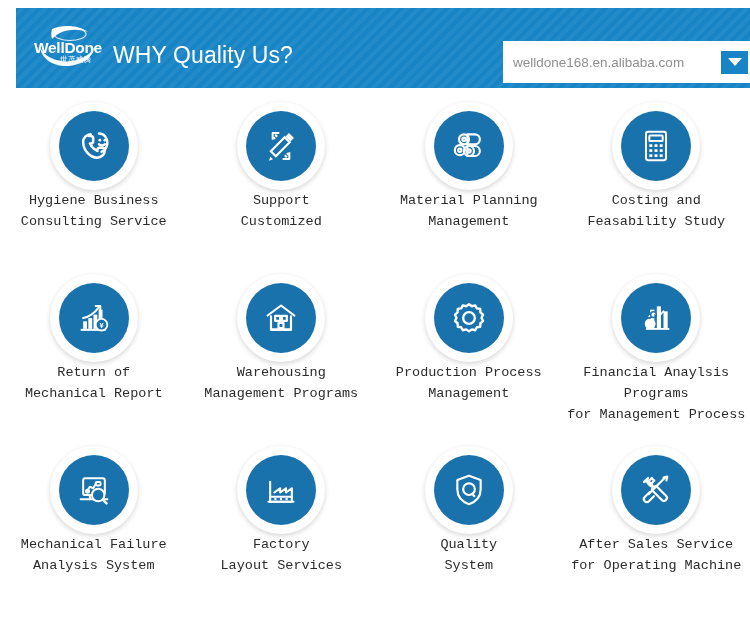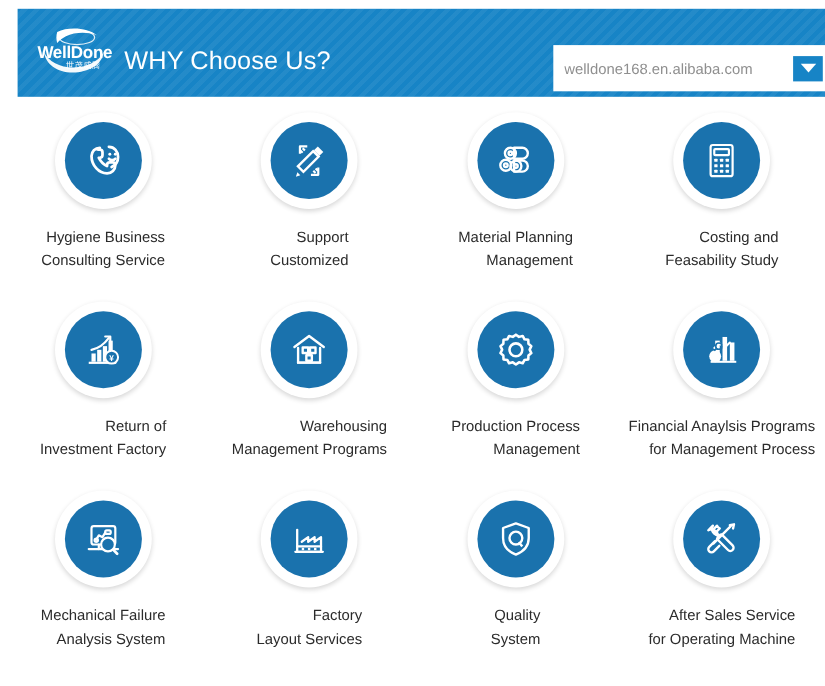--- a/index.html
+++ b/index.html
@@ -137,26 +137,25 @@
     height: 70px;
     border-radius: 50%;
     background: #1a72ad;
     display: flex;
     align-items: center;
     justify-content: center;
   }
   .disc svg { display: block; }
 
   .caption {
-    margin-top: 15px;
-    text-align: right;
+    text-align: center;
     font-size: 13.5px;
     line-height: 21px;
     color: #2b2b2b;
-    font-family: Liberation Sans, sans-serif;
+    font-family: Liberation Mono, monospace;
     white-space: pre-line;
     padding: 0 4px;
   }
 </style>
 </head>
 <body>
 
 <div class="page">
 
   <div class="header">
@@ -170,21 +169,21 @@
           <path d="M8 22 C12 32, 26 38, 40 36 C52 34, 60 28, 62 22 C62 33, 48 41, 34 41 C20 41, 9 33, 8 22 Z" opacity="0.95"></path>
         </g>
 
         <text x="2" y="28" font-family="Liberation Sans, sans-serif" font-size="15.5" font-weight="bold" fill="#ffffff" letter-spacing="-0.3">WellDone</text>
 
         <text x="28" y="37" font-family="DejaVu Sans, sans-serif" font-size="7.5" fill="#ffffff" letter-spacing="0.3">世茂威腾</text>
       </svg>
     </div>
 
     <div class="why-title">
-      <span class="bold">WHY</span><span class="light"> Choose Us?</span>
+      <span class="bold">WHY</span><span class="light"> Quality Us?</span>
     </div>
 
     <div class="urlbar">
       <div class="urlbar-text">welldone168.en.alibaba.com</div>
       <div class="urlbar-btn">
         <span class="caret"></span>
       </div>
     </div>
   </div>
 
@@ -291,21 +290,21 @@
             <g fill="none" stroke="#ffffff" stroke-width="2.4" stroke-linecap="round" stroke-linejoin="round">
               <path d="M11 24c6-1 13-5 19-13"></path>
               <path d="M26 9.5h5.5V15"></path>
             </g>
             <circle cx="33" cy="32" r="7" fill="#1a72ad" stroke="#ffffff" stroke-width="2.2"></circle>
             <text x="33" y="36" text-anchor="middle" font-family="Liberation Sans, sans-serif" font-size="9" font-weight="bold" fill="#ffffff">¥</text>
           </svg>
         </div>
       </div>
       <div class="caption">Return of
-Investment Factory</div>
+Mechanical Report</div>
     </div>
 
     <div class="cell">
       <div class="badge">
         <div class="disc">
           <svg width="40" height="40" viewBox="0 0 48 48" aria-hidden="true">
             <g fill="none" stroke="#ffffff" stroke-width="2.6" stroke-linecap="round" stroke-linejoin="round">
               <path d="M8 21L24 9l16 12"></path>
               <path d="M12 22v16h24V22"></path>
               <path d="M12 38h24"></path>

